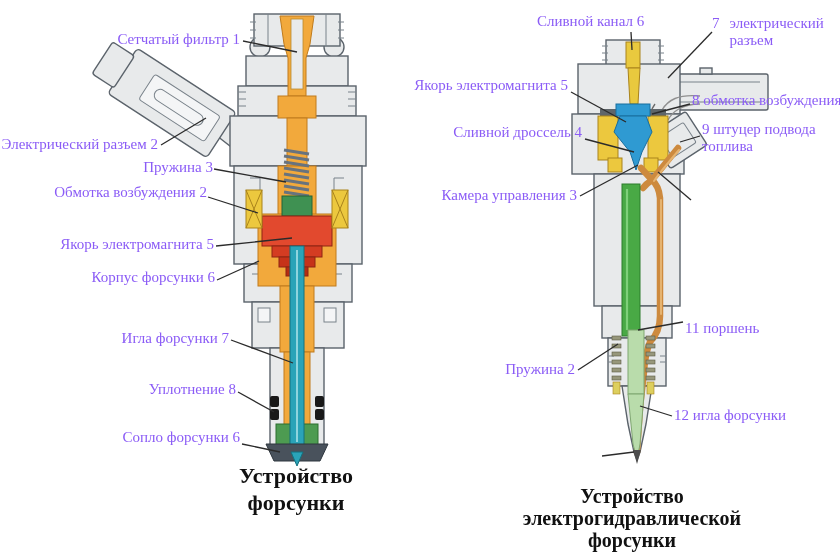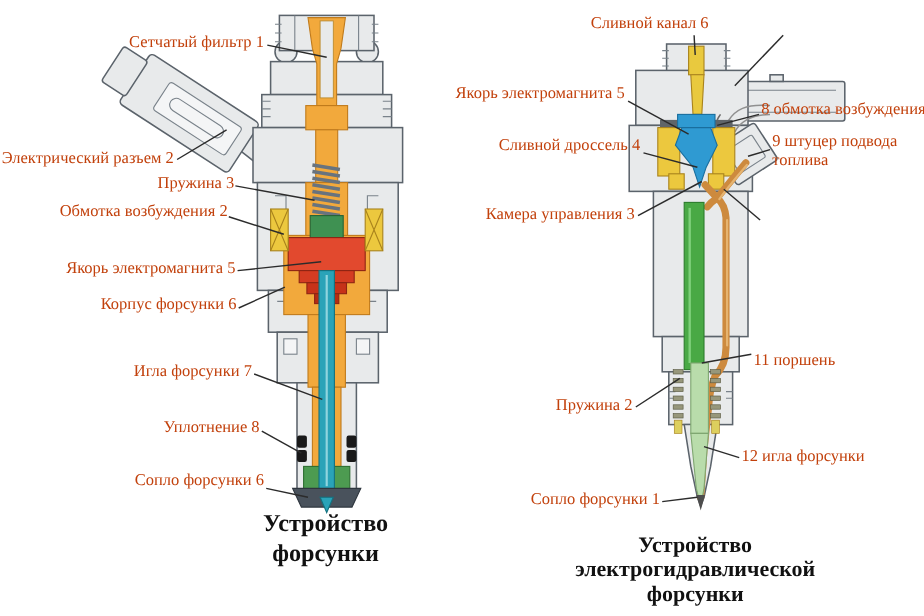--- a/index.html
+++ b/index.html
@@ -1,19 +1,19 @@
 <!DOCTYPE html>
 <html><head>
 <meta charset="utf-8">
 <style>
   html,body{margin:0;padding:0;background:#fff;}
   #canvas{position:relative;width:840px;height:560px;background:#ffffff;overflow:hidden;
           font-family:"Liberation Serif","DejaVu Serif",serif;}
   #drawing{position:absolute;left:0;top:0;}
-  .lbl{position:absolute;font-size:15px;color:#c2410c;white-space:nowrap;line-height:17px;}
+  .lbl{position:absolute;font-size:15px;color:#8b5cf6;white-space:nowrap;line-height:17px;}
   .lbl.wrap{white-space:normal;}
   .lbl.ra{text-align:left;}
   .num{display:inline-block;margin-right:10px;vertical-align:top;}
   .ntx{display:inline-block;width:100px;white-space:normal;}
   .caption{position:absolute;text-align:center;font-weight:bold;color:#111;}
   .caption-left{left:156px;top:462px;width:280px;font-size:22px;line-height:27px;}
   .caption-right{left:472px;top:485px;width:320px;font-size:20px;line-height:22px;}
 
   
   .pos-l1{right:600px;top:31px}   .pos-l2{right:682px;top:136px}
@@ -240,29 +240,31 @@
   <div class="lbl ra pos-l2">Электрический разъем 2</div>
   <div class="lbl ra pos-l3">Пружина 3</div>
   <div class="lbl ra pos-l4">Обмотка возбуждения 2</div>
   <div class="lbl ra pos-l5">Якорь электромагнита 5</div>
   <div class="lbl ra pos-l6">Корпус форсунки 6</div>
   <div class="lbl ra pos-l7">Игла форсунки 7</div>
   <div class="lbl ra pos-l8">Уплотнение 8</div>
   <div class="lbl ra pos-l9">Сопло форсунки 6</div>
 
   <div class="lbl pos-r1">Сливной канал 6</div>
+  <div class="lbl pos-r2">
+    <span class="num">7</span><span class="ntx">электрический разъем</span>
+  </div>
   <div class="lbl ra pos-r3">Якорь электромагнита 5</div>
   <div class="lbl pos-r4">8 обмотка возбуждения</div>
   <div class="lbl ra pos-r5">Сливной дроссель 4</div>
   <div class="lbl wrap pos-r6">9 штуцер подвода топлива</div>
   <div class="lbl ra pos-r7">Камера управления 3</div>
   <div class="lbl pos-r9">11 поршень</div>
   <div class="lbl ra pos-r10">Пружина 2</div>
   <div class="lbl pos-r11">12 игла форсунки</div>
-  <div class="lbl ra pos-r12">Сопло форсунки 1</div>
 
   <div class="caption caption-left">
     <div>Устройство</div>
     <div>форсунки</div>
   </div>
   <div class="caption caption-right">
     <div>Устройство</div>
     <div>электрогидравлической</div>
     <div>форсунки</div>
   </div>

